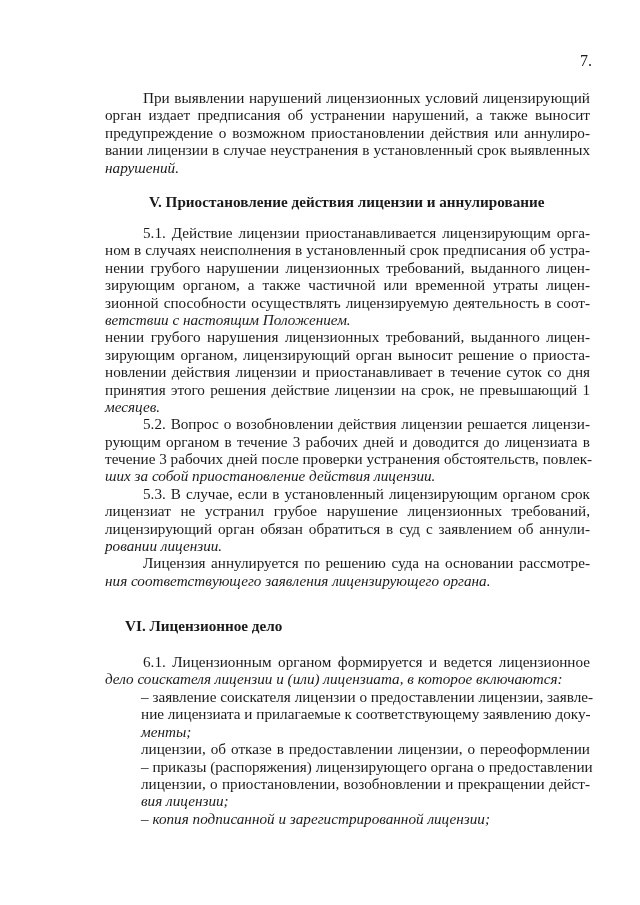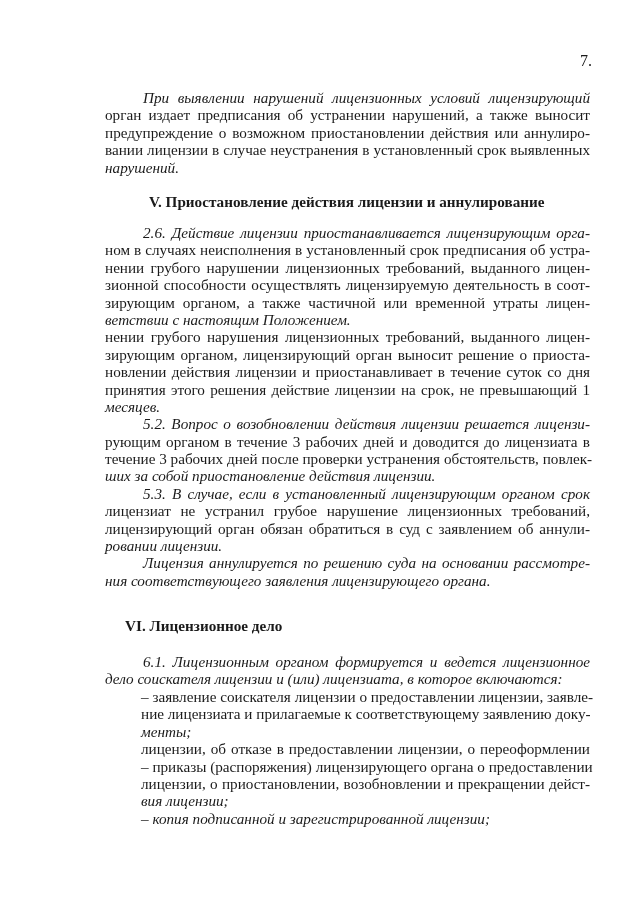--- a/index.html
+++ b/index.html
@@ -10,46 +10,46 @@
   .page-num {
     position: absolute; top: 52px; left: 560px; width: 32px; text-align: right;
     font-size: 16px;
   }
   .block { position: absolute; left: 105px; width: 485px; }
   .line {
     display: block; height: 17.4px; line-height: 17.4px; font-size: 15.2px;
     text-align: justify; text-align-last: justify; white-space: nowrap; overflow: visible;
   }
   .line.last { text-align-last: left; font-style: italic; }
-  .line.indent { padding-left: 38px; font-style: italic; }
+  .line.indent { padding-left: 38px; }
   .heading {
     position: absolute; font-weight: bold; font-size: 15.2px; line-height: 18px; white-space: nowrap;
   }
 </style>
 </head>
 <body>
 
 <div class="page-num">7.</div>
 
 <div class="block" style="top:89px;">
   <span class="line indent">При выявлении нарушений лицензионных условий лицензирующий</span>
   <span class="line">орган издает предписания об устранении нарушений, а также выносит</span>
   <span class="line">предупреждение о возможном приостановлении действия или аннулиро-</span>
   <span class="line">вании лицензии в случае неустранения в установленный срок выявленных</span>
   <span class="line last">нарушений.</span>
 </div>
 
 <div class="heading" style="top:193px; left:149px;">V. Приостановление действия лицензии и аннулирование</div>
 
 <div class="block" style="top:224px;">
-  <span class="line indent">2.6. Действие лицензии приостанавливается лицензирующим орга-</span>
+  <span class="line indent">5.1. Действие лицензии приостанавливается лицензирующим орга-</span>
   <span class="line">ном в случаях неисполнения в установленный срок предписания об устра-</span>
   <span class="line">нении грубого нарушении лицензионных требований, выданного лицен-</span>
+  <span class="line">зирующим органом, а также частичной или временной утраты лицен-</span>
   <span class="line">зионной способности осуществлять лицензируемую деятельность в соот-</span>
-  <span class="line">зирующим органом, а также частичной или временной утраты лицен-</span>
   <span class="line last">ветствии с настоящим Положением.</span>
   <span class="line">нении грубого нарушения лицензионных требований, выданного лицен-</span>
   <span class="line">зирующим органом, лицензирующий орган выносит решение о приоста-</span>
   <span class="line">новлении действия лицензии и приостанавливает в течение суток со дня</span>
   <span class="line">принятия этого решения действие лицензии на срок, не превышающий 1</span>
   <span class="line last">месяцев.</span>
   <span class="line indent">5.2. Вопрос о возобновлении действия лицензии решается лицензи-</span>
   <span class="line">рующим органом в течение 3 рабочих дней и доводится до лицензиата в</span>
   <span class="line">течение 3 рабочих дней после проверки устранения обстоятельств, повлек-</span>
   <span class="line last">ших за собой приостановление действия лицензии.</span>

